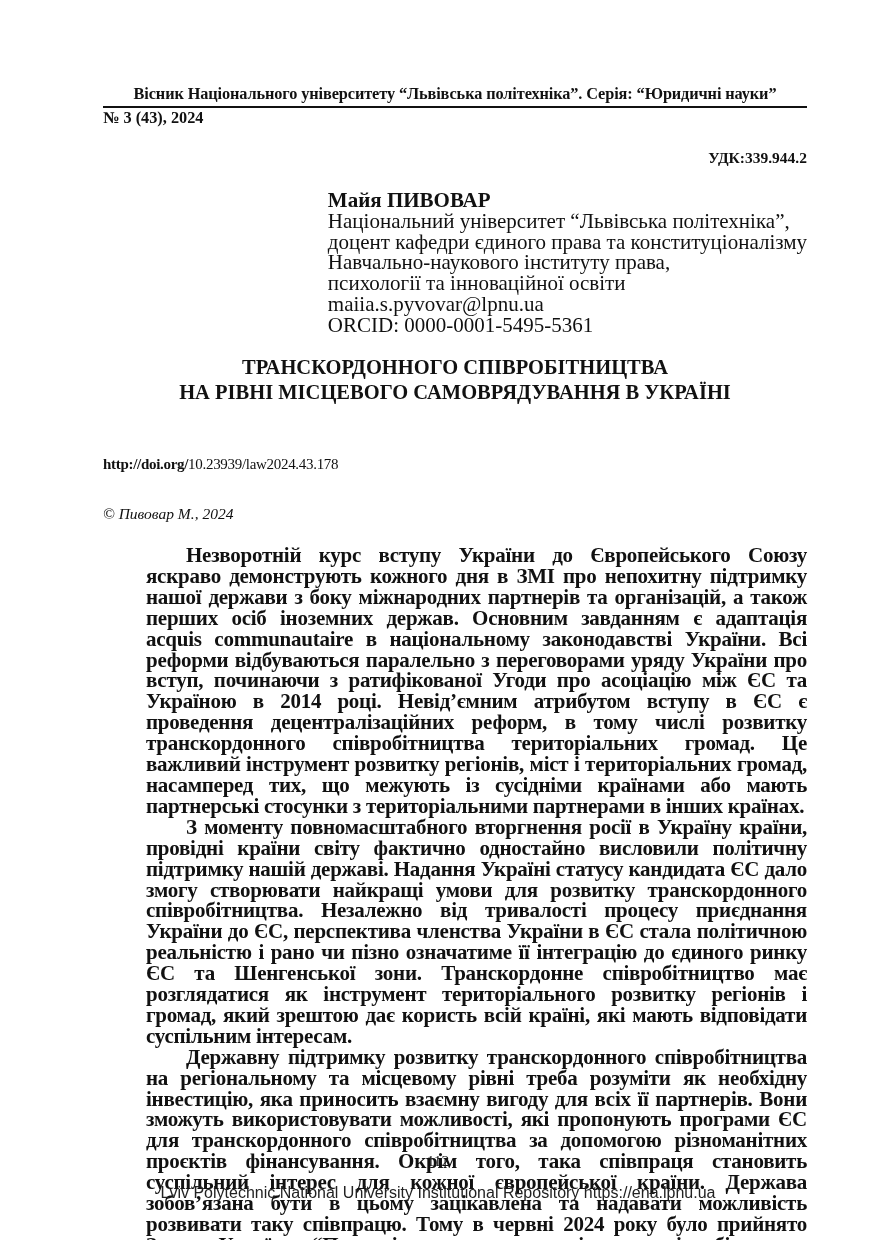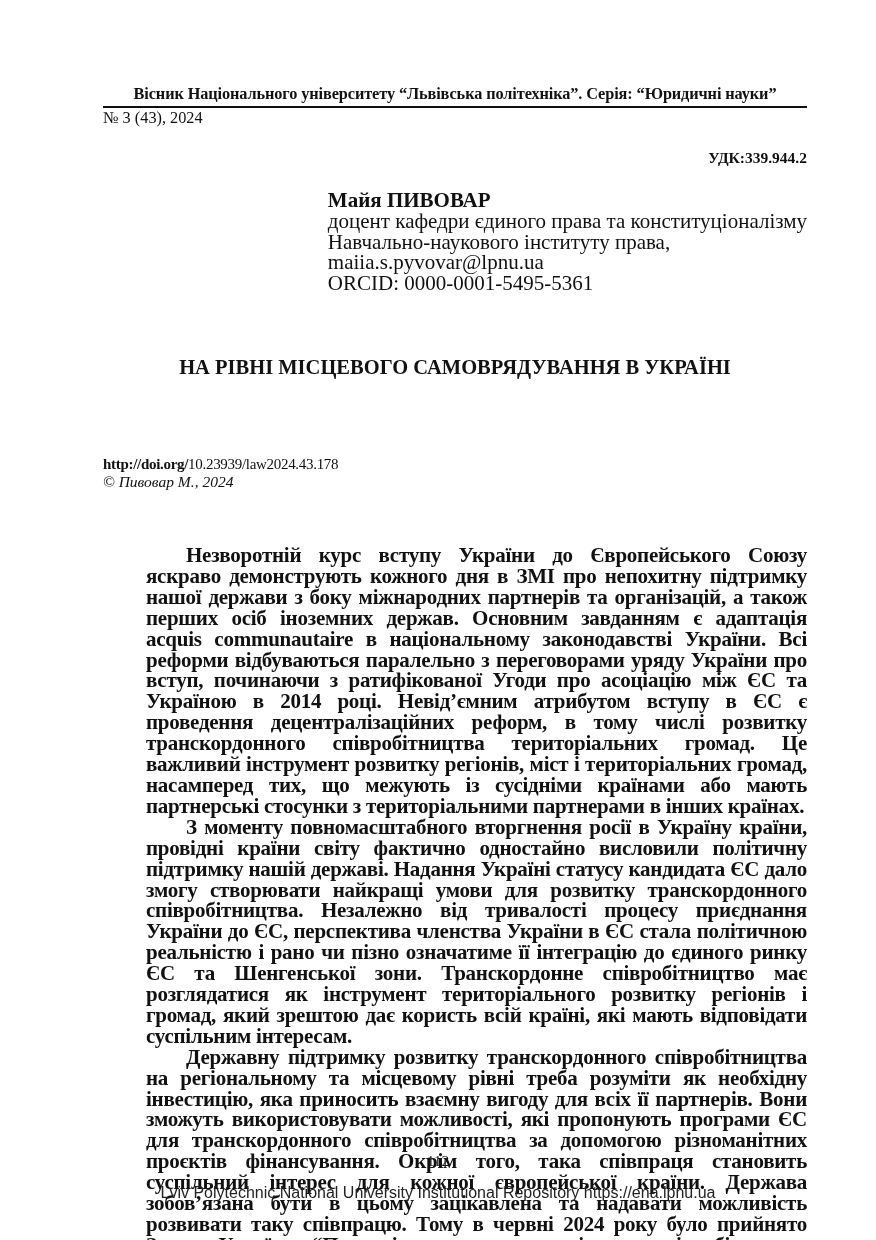--- a/index.html
+++ b/index.html
@@ -10,21 +10,21 @@
     .page { position: absolute; left: 0; top: 0; width: 876px; height: 920px; }
 
     .journal-header {
       position: absolute; left: 103px; top: 84px; width: 704px;
       font-weight: bold; font-size: 16.3px; letter-spacing: -0.1px;
       border-bottom: 2px solid #111; padding-bottom: 2px; line-height: 20px;
       text-align: center; white-space: nowrap;
     }
     .issue {
       position: absolute; left: 103px; top: 108px;
-      font-weight: normal; font-size: 16.3px; line-height: 20px;
+      font-weight: bold; font-size: 16.3px; line-height: 20px;
     }
     .udc {
       position: absolute; right: 69px; top: 148px;
       font-weight: bold; font-size: 15.5px; line-height: 20px; text-align: center;
     }
     .author-block {
       position: absolute; right: 69px; top: 190px; text-align: left;
       font-size: 21px; line-height: 20.8px;
     }
     .author-name { font-weight: bold; }
@@ -32,21 +32,21 @@
     .title {
       position: absolute; left: 103px; width: 704px; top: 355px;
       text-align: center; font-weight: bold; font-size: 20.5px; line-height: 24.5px;
     }
     .doi {
       position: absolute; left: 103px; top: 454px; font-size: 15px; line-height: 20px;
       letter-spacing: -0.3px;
     }
     .doi-prefix { font-weight: bold; }
     .copyright {
-      position: absolute; left: 103px; top: 472px; font-style: italic; font-size: 15.5px; line-height: 20px;
+      position: absolute; left: 103px; top: 504px; font-style: italic; font-size: 15.5px; line-height: 20px;
     }
 
     .abstract {
       position: absolute; left: 146px; width: 661px; top: 545px;
       font-weight: bold; font-size: 21px; line-height: 20.9px;
       text-align: justify; letter-spacing: -0.25px;
     }
     .abstract p { margin: 0; text-indent: 40px; }
 
     .page-number {
@@ -63,27 +63,30 @@
 
 <div class="page">
 
   <div class="journal-header">Вісник Національного університету “Львівська політехніка”. Серія: “Юридичні науки”</div>
   <div class="issue">№ 3 (43), 2024</div>
 
   <div class="udc">УДК:339.944.2</div>
 
   <div class="author-block">
     <div class="author-name">Майя ПИВОВАР</div>
+    <div>Національний університет “Львівська політехніка”,</div>
     <div>доцент кафедри єдиного права та конституціоналізму</div>
     <div>Навчально-наукового інституту права,</div>
+    <div>психології та інноваційної освіти</div>
     <div>maiia.s.pyvovar@lpnu.ua</div>
     <div>ORCID: 0000-0001-5495-5361</div>
   </div>
 
   <div class="title">
+    <div>ТРАНСКОРДОННОГО СПІВРОБІТНИЦТВА</div>
     <div>НА РІВНІ МІСЦЕВОГО САМОВРЯДУВАННЯ В УКРАЇНІ</div>
   </div>
 
   <div class="doi"><span class="doi-prefix">http://doi.org/</span><span>10.23939/law2024.43.178</span></div>
 
   <div class="copyright">© Пивовар М., 2024</div>
 
   <div class="abstract">
     <p>Незворотній курс вступу України до Європейського Союзу яскраво демонструють кожного дня в ЗМІ про непохитну підтримку нашої держави з боку міжнародних партнерів та організацій, а також перших осіб іноземних держав. Основним завданням є адаптація acquis communautaire в національному законодавстві України. Всі реформи відбуваються паралельно з переговорами уряду України про вступ, починаючи з ратифікованої Угоди про асоціацію між ЄС та Україною в 2014 році. Невід’ємним атрибутом вступу в ЄС є проведення децентралізаційних реформ, в тому числі розвитку транскордонного співробітництва територіальних громад. Це важливий інструмент розвитку регіонів, міст і територіальних громад, насамперед тих, що межують із сусідніми країнами або мають партнерські стосунки з територіальними партнерами в інших країнах.</p>
     <p>З моменту повномасштабного вторгнення росії в Україну країни, провідні країни світу фактично одностайно висловили політичну підтримку нашій державі. Надання Україні статусу кандидата ЄС дало змогу створювати найкращі умови для розвитку транскордонного співробітництва. Незалежно від тривалості процесу приєднання України до ЄС, перспектива членства України в ЄС стала політичною реальністю і рано чи пізно означатиме її інтеграцію до єдиного ринку ЄС та Шенгенської зони. Транскордонне співробітництво має розглядатися як інструмент територіального розвитку регіонів і громад, який зрештою дає користь всій країні, які мають відповідати суспільним інтересам.</p>

